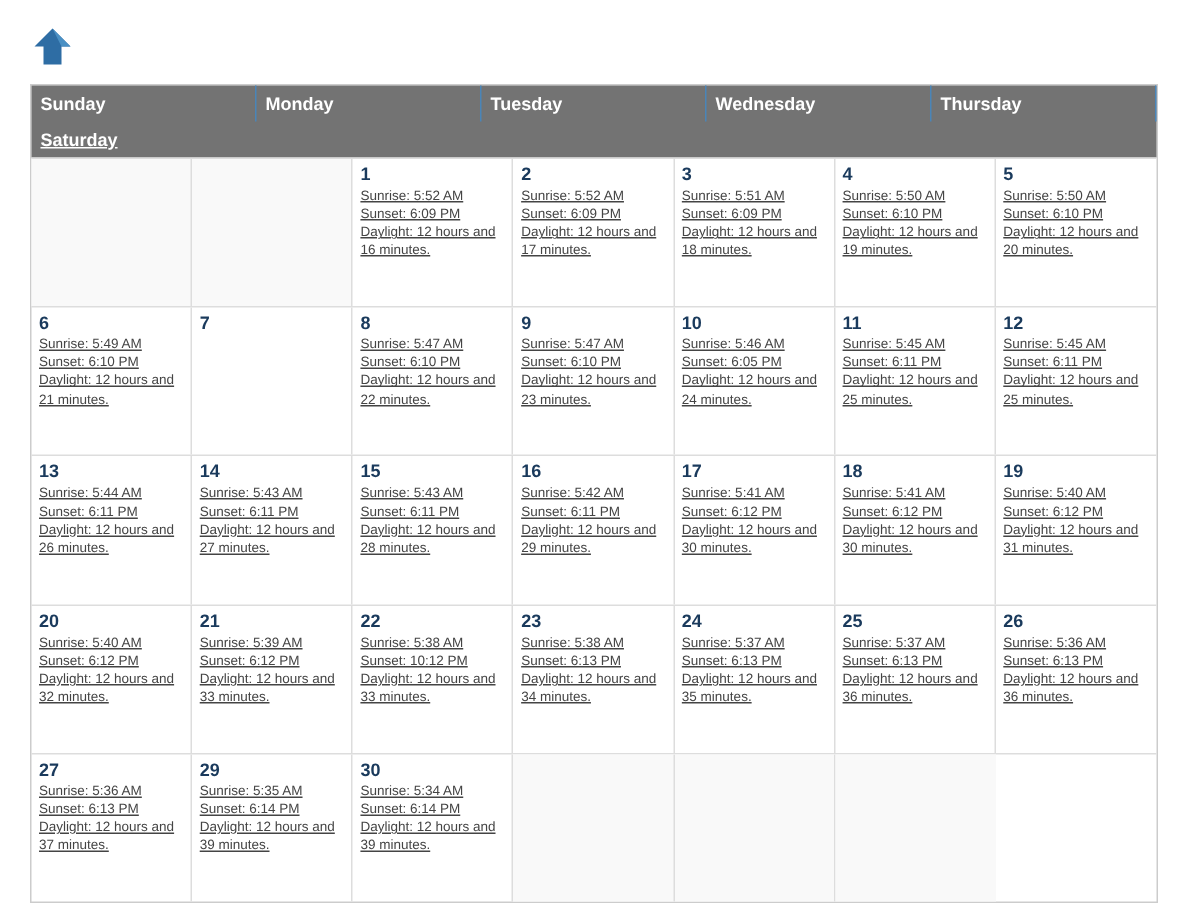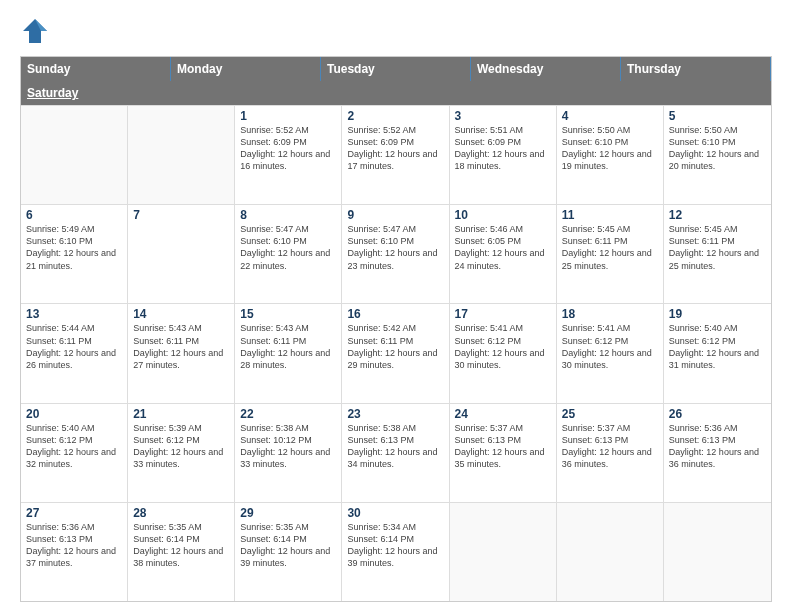--- a/index.html
+++ b/index.html
@@ -99,20 +99,21 @@
       font-size: 12px;
       font-weight: bold;
       color: #1a3a5c;
       display: block;
       margin-bottom: 1px;
     }
     .day-info {
       font-size: 9px;
       color: #444;
       line-height: 1.35;
+      text-decoration: underline;
     }
   </style>
 </head>
 <body>
 
 <div class="page">
   <div class="header">
     <div class="logo">
       <svg class="logo-icon" viewBox="0 0 40 40">
         <polygon points="20,4 36,20 28,20 28,36 12,36 12,20 4,20" fill="#2e6da4"></polygon>
@@ -329,27 +330,20 @@
         </div>
         <div class="cal-row">
           <div class="cal-cell">
             <span class="day-num">27</span>
             <div class="day-info">Sunrise: 5:36 AM
 Sunset: 6:13 PM
 Daylight: 12 hours
 and 37 minutes.</div>
           </div>
           <div class="cal-cell">
-            <span class="day-num">28</span>
-            <div class="day-info">Sunrise: 5:35 AM
-Sunset: 6:14 PM
-Daylight: 12 hours
-and 38 minutes.</div>
-          </div>
-          <div class="cal-cell">
             <span class="day-num">29</span>
             <div class="day-info">Sunrise: 5:35 AM
 Sunset: 6:14 PM
 Daylight: 12 hours
 and 39 minutes.</div>
           </div>
           <div class="cal-cell">
             <span class="day-num">30</span>
             <div class="day-info">Sunrise: 5:34 AM
 Sunset: 6:14 PM

